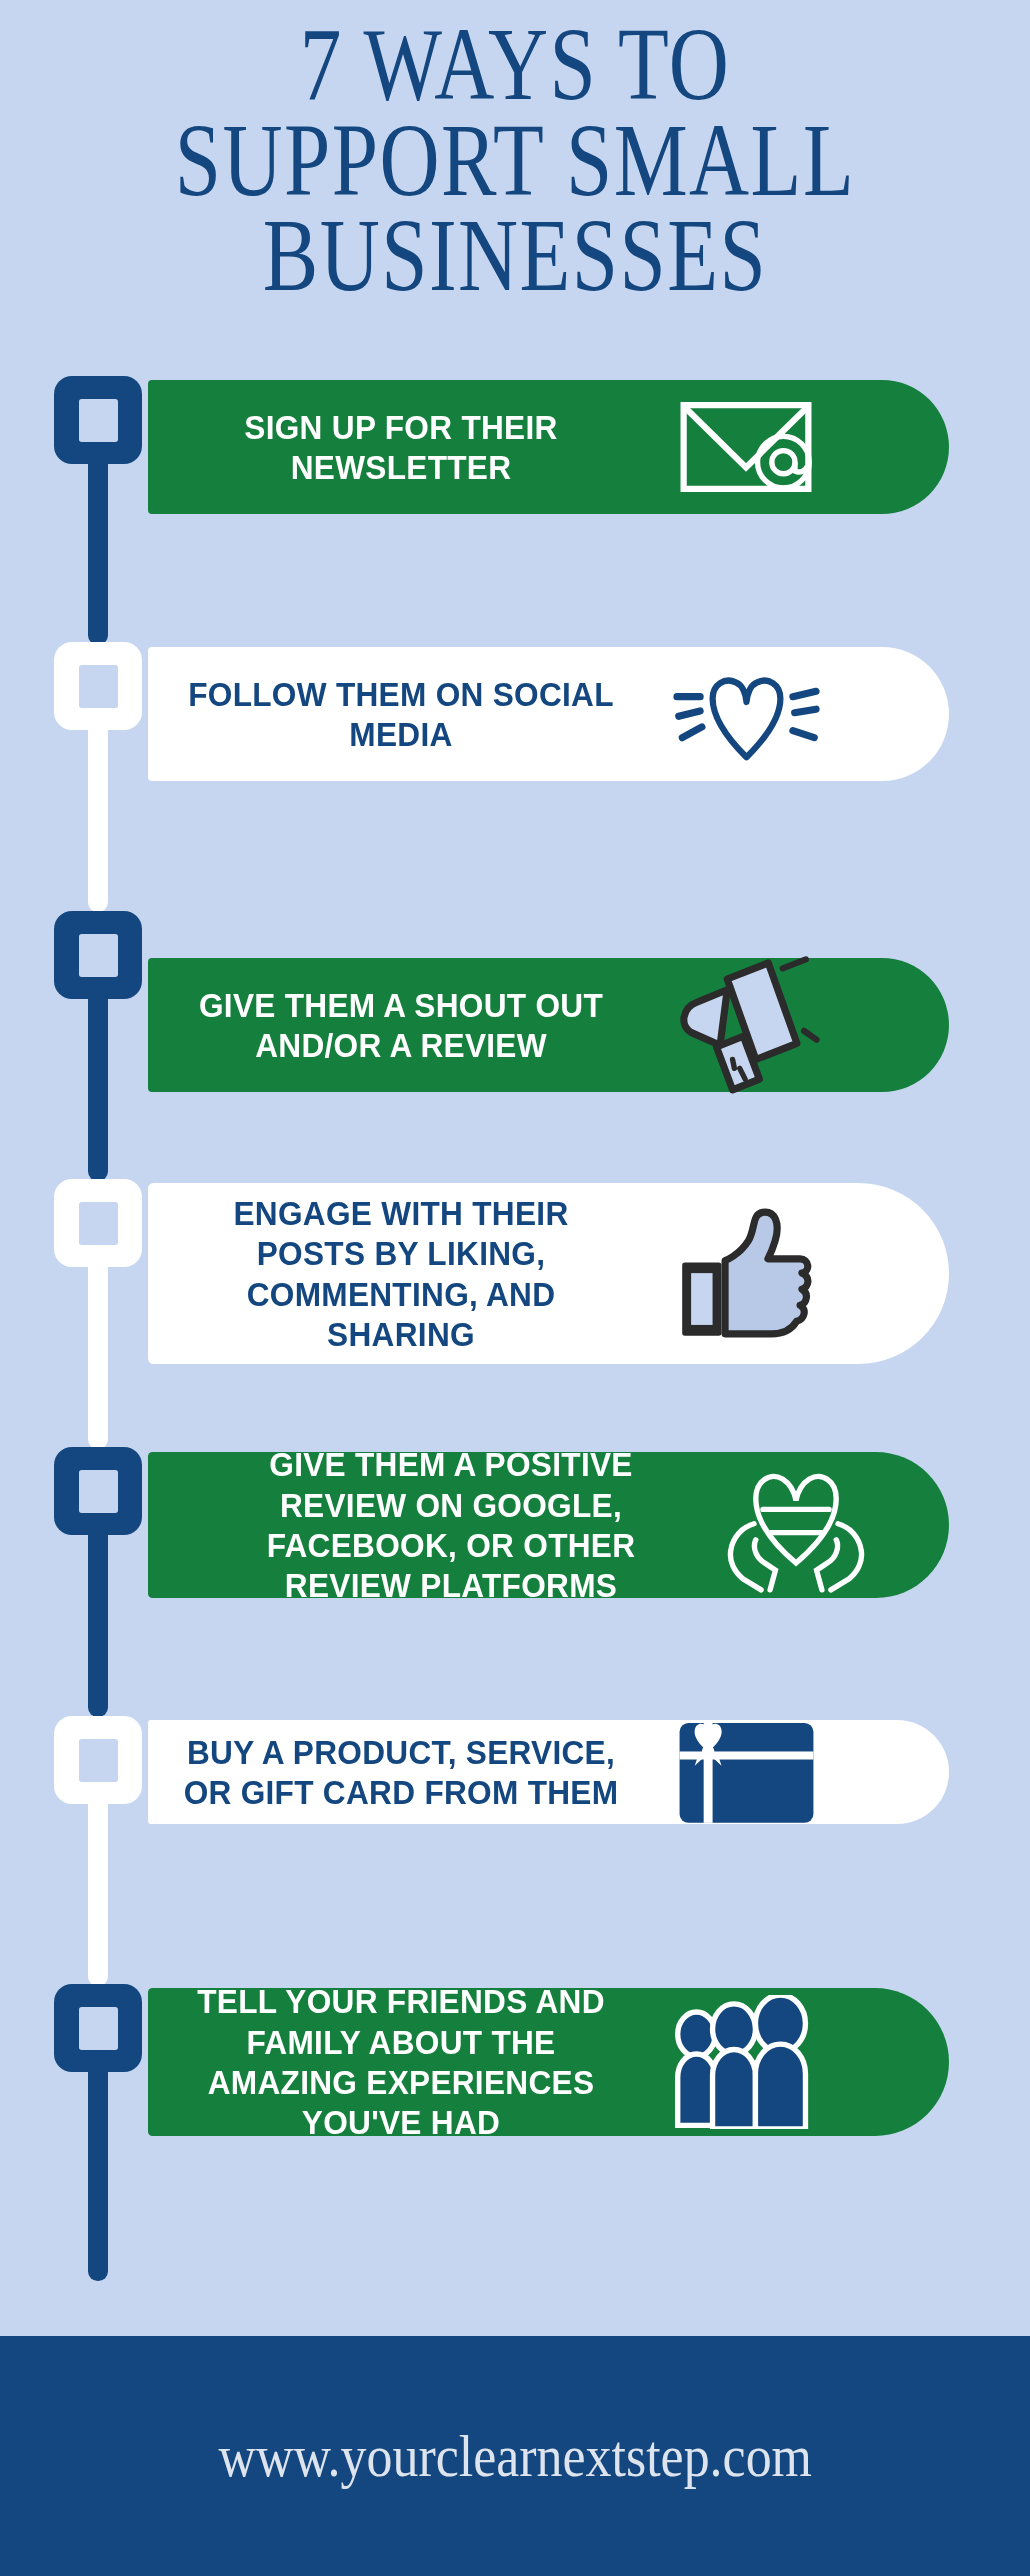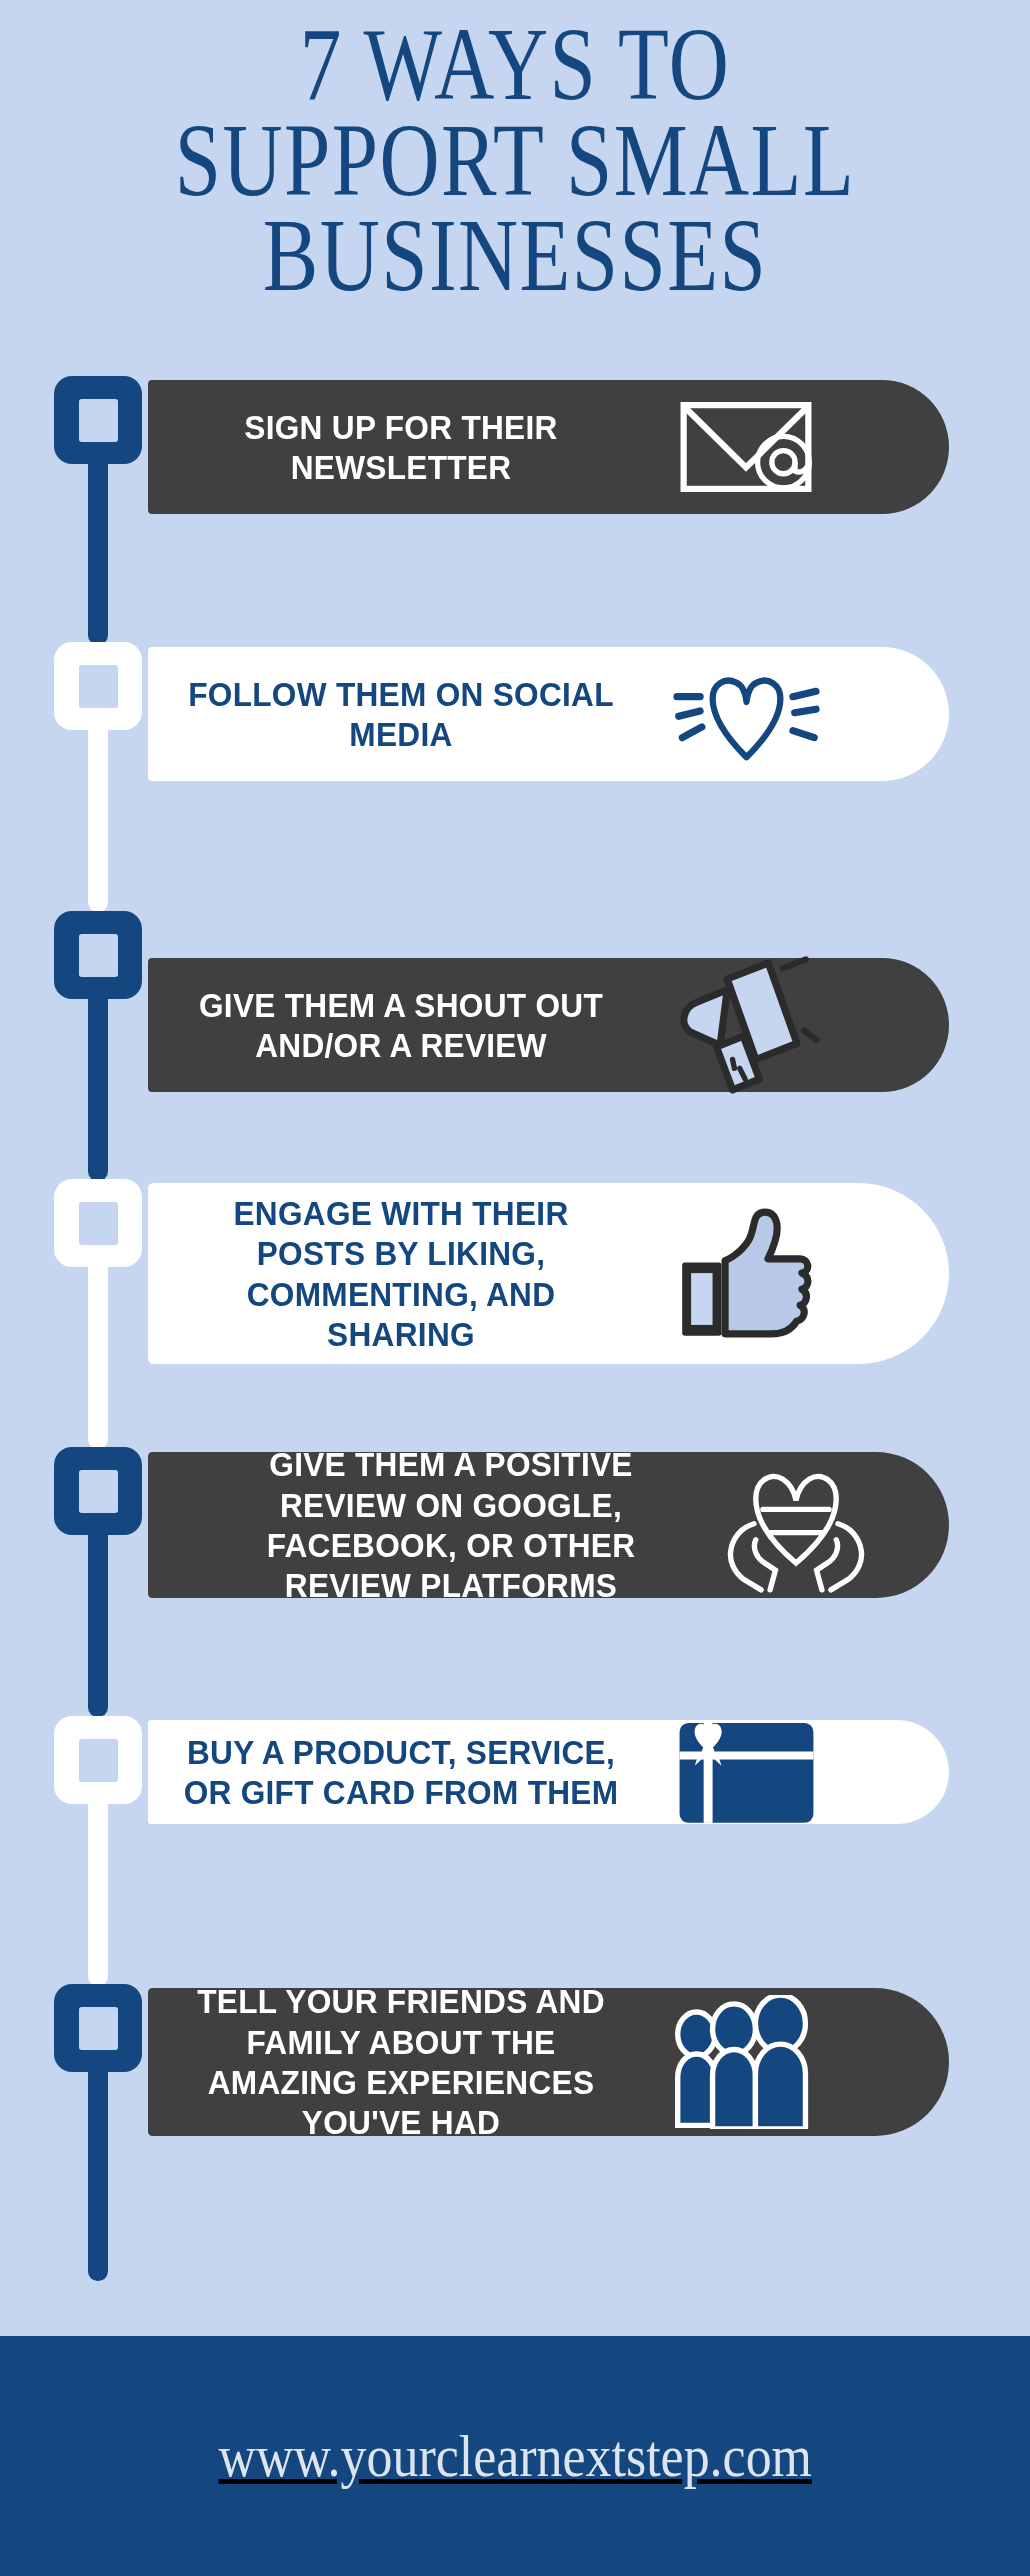--- a/index.html
+++ b/index.html
@@ -76,21 +76,21 @@
   
   .card {
     position:absolute;
     left:148px;
     width:801px;
     border-radius:10.7px 179px 179px 10.7px;
     display:flex;
     align-items:center;
     padding:0 0 0 16px;
   }
-  .card.dark  { background:#404040; }
+  .card.dark  { background:#15803d; }
   .card.light { background:#ffffff; }
 
   .card-text {
     flex: 0 0 auto;
     width:474px;
     text-align:center;
     font-family:"Liberation Sans", sans-serif;
     font-weight:700;
     font-size:34px;
     line-height:1.19;
@@ -116,21 +116,20 @@
   .footer-bar {
     position:absolute;
     left:0;
     bottom:0;
     width:1030px;
     height:240px;
     background:#14477f;
     display:flex;
     align-items:center;
     justify-content:center;
-    text-decoration:underline;
   }
   .footer-url {
     color:#dde4ee;
     font-family:"Liberation Serif", "DejaVu Serif", serif;
     font-size:59px;
     font-weight:400;
     letter-spacing:0px;
     transform:scaleX(0.88);
   }
 </style>

